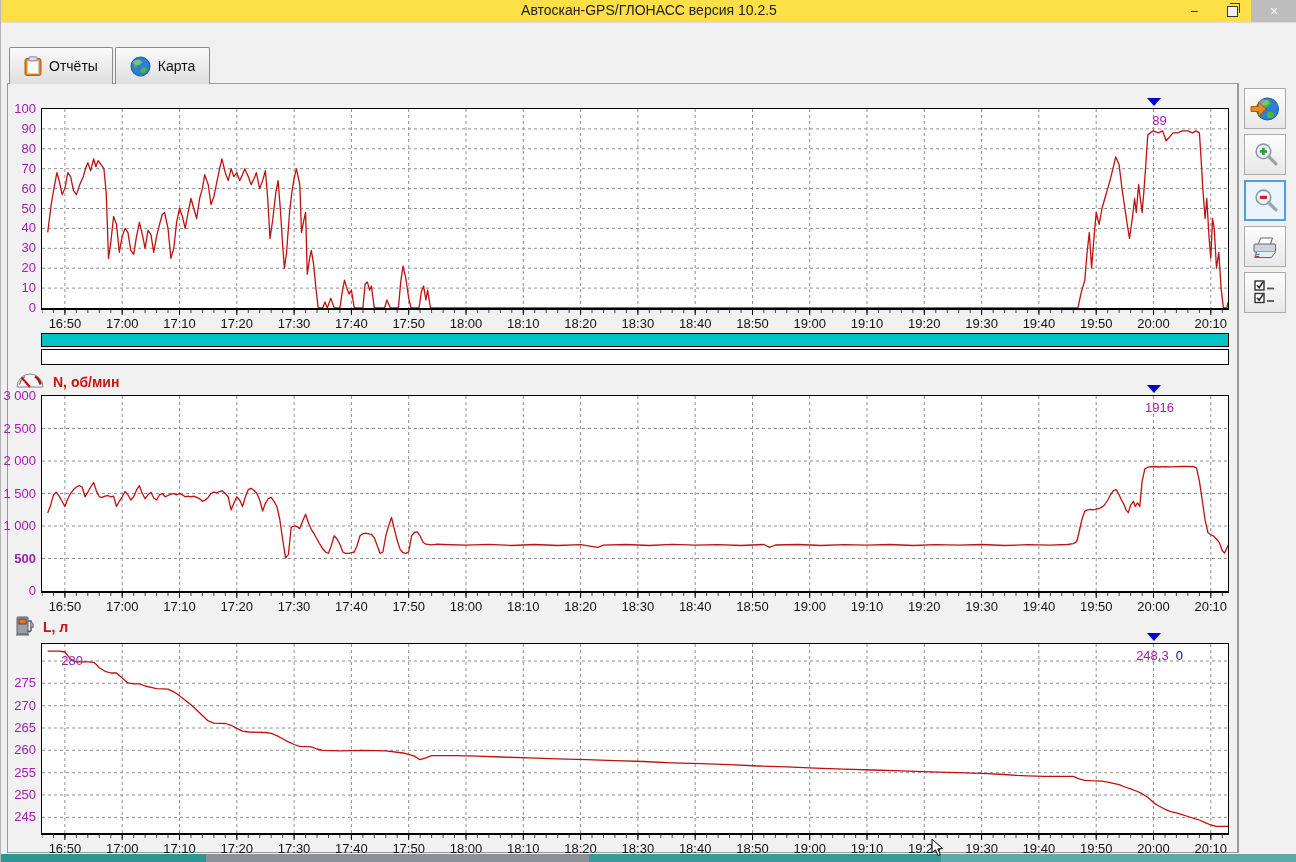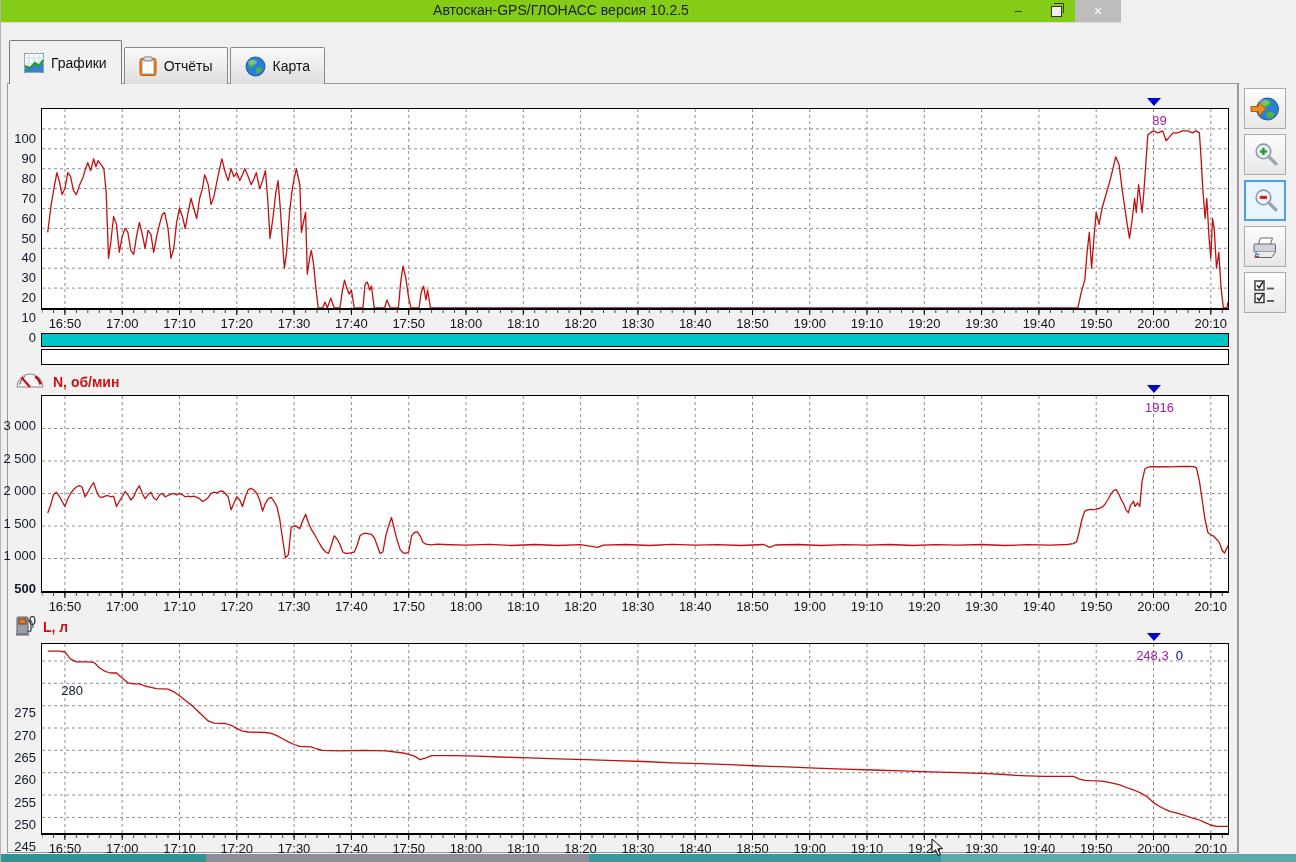--- a/index.html
+++ b/index.html
@@ -1,19 +1,19 @@
 <!DOCTYPE html>
 <html><head>
 <meta charset="utf-8">
 <style>
   html,body{margin:0;padding:0;background:#e8e8e8;}
   #app{position:relative;width:1296px;height:862px;background:#f0f0f0;overflow:hidden;
        font-family:"Liberation Sans",sans-serif;color:#111;border-left:1px solid #b5b5b5;box-sizing:border-box;}
   
-  .titlebar{position:absolute;left:0;top:0;width:1120px;height:22px;background:#84cc16;border-bottom:1px solid #dcdcdc;}
+  .titlebar{position:absolute;left:0;top:0;width:1296px;height:22px;background:#fde047;border-bottom:1px solid #dcdcdc;}
   .titlebar .title{position:absolute;left:0;right:0;top:2px;text-align:center;font-size:14px;color:#222;}
   .winbtns{position:absolute;right:0;top:0;height:22px;display:flex;}
   .winbtn{width:38px;height:22px;display:flex;align-items:center;justify-content:center;font-size:14px;color:#333;}
   .winbtn.close{background:#bdbdbd;color:#fff;width:46px;}
   .restore-glyph{width:9px;height:9px;border:1px solid #333;position:relative;background:#f0f0f0;}
   .restore-glyph::before{content:"";position:absolute;left:2px;top:-4px;width:9px;height:9px;border:1px solid #333;border-bottom:none;border-left:none;}
   
   .tabstrip{position:absolute;left:8px;top:40px;height:44px;display:flex;align-items:flex-end;z-index:3;}
   .tab{display:flex;align-items:center;gap:7px;padding:0 14px;height:36px;border:1px solid #8a8a8a;border-bottom:none;
        background:linear-gradient(#fafafa,#dedede);margin-right:2px;font-size:14px;border-radius:2px 2px 0 0;}
@@ -21,21 +21,21 @@
   .tabicon{display:flex;align-items:center;}
   
   .content-panel{position:absolute;left:6px;top:83px;width:1231px;height:770px;background:#f1f1f1;
                  border:1px solid #9a9a9a;box-sizing:border-box;z-index:1;}
   
   .chart-header{position:absolute;left:14px;height:22px;display:flex;align-items:center;gap:8px;z-index:2;}
   .unit-label{color:#cc1111;font-weight:bold;font-size:14px;}
   .vehicle-label{font-weight:bold;font-size:14px;color:#111;margin-left:4px;}
   .center-title{position:absolute;left:6px;width:1231px;text-align:center;font-size:13px;color:#222;z-index:2;margin-top:43px;}
   .plot{position:absolute;left:40px;width:1188px;background:#fff;border:1px solid #000;border-bottom:2px solid #000;box-sizing:border-box;z-index:2;}
-  .ylab{position:absolute;width:34px;text-align:right;font-size:13px;color:#0f172a;transform:translateY(-50%);z-index:2;margin-top:30px;}
+  .ylab{position:absolute;width:34px;text-align:right;font-size:13px;color:#a21caf;transform:translateY(-50%);z-index:2;}
   .xlab{position:absolute;width:46px;text-align:center;font-size:13px;color:#111;z-index:2;}
   .marker-tri{position:absolute;width:0;height:0;border-left:7px solid transparent;border-right:7px solid transparent;
               border-top:8px solid #0000cc;transform:translateX(-50%);z-index:5;}
   .marker-label{position:absolute;transform:translateX(-50%);font-size:13px;z-index:5;white-space:nowrap;}
   .marker-label .red{color:#a21caf;}
   .marker-label .blue{color:#0000cc;margin-left:7px;}
   .strip{position:absolute;left:40px;width:1188px;border:1px solid #000;box-sizing:border-box;z-index:2;}
   
   .side-sep{position:absolute;left:1237px;top:83px;width:1px;height:770px;background:#9a9a9a;z-index:2;}
   #side-toolbar{position:absolute;left:1243px;top:88px;width:46px;z-index:3;}
@@ -57,31 +57,20 @@
     <div class="winbtns">
       <span class="winbtn">−</span>
       <span class="winbtn">
           <span class="restore-glyph"></span>
         </span>
       <span class="winbtn close">×</span>
     </div>
   </div>
 
   <div class="tabstrip" id="tabstrip">
-      <div class="tab active">
-        <span class="tabicon">
-          <svg width="20" height="20" viewBox="0 0 20 20">
-            <rect x="0.5" y="0.5" width="19" height="19" fill="#fff" stroke="#8899aa"></rect>
-            <path d="M0 5h20M0 10h20M0 15h20M5 0v20M10 0v20M15 0v20" stroke="#c8d4e8" fill="none"></path>
-            <path d="M1 19 L1 13 L6 15 L11 10 L15 13 L19 7 L19 19 Z" fill="#3b7fd4"></path>
-            <path d="M1 13 L6 15 L11 10 L15 13 L19 7" stroke="#1fa32a" stroke-width="2.2" fill="none"></path>
-          </svg>
-        </span>
-        <span class="tablabel">Графики</span>
-      </div>
       <div class="tab">
         <span class="tabicon">
           <svg width="18" height="21" viewBox="0 0 18 21">
             <rect x="1" y="2.5" width="16" height="17" rx="2" fill="#e8821e" stroke="#b05f10"></rect>
             <rect x="3.5" y="5" width="11" height="12.5" fill="#fff" stroke="#c9c9c9"></rect>
             <rect x="5" y="0.8" width="8" height="4" rx="1" fill="#dcdce6" stroke="#8f8fa0"></rect>
           </svg>
         </span>
         <span class="tablabel">Отчёты</span>
       </div>

